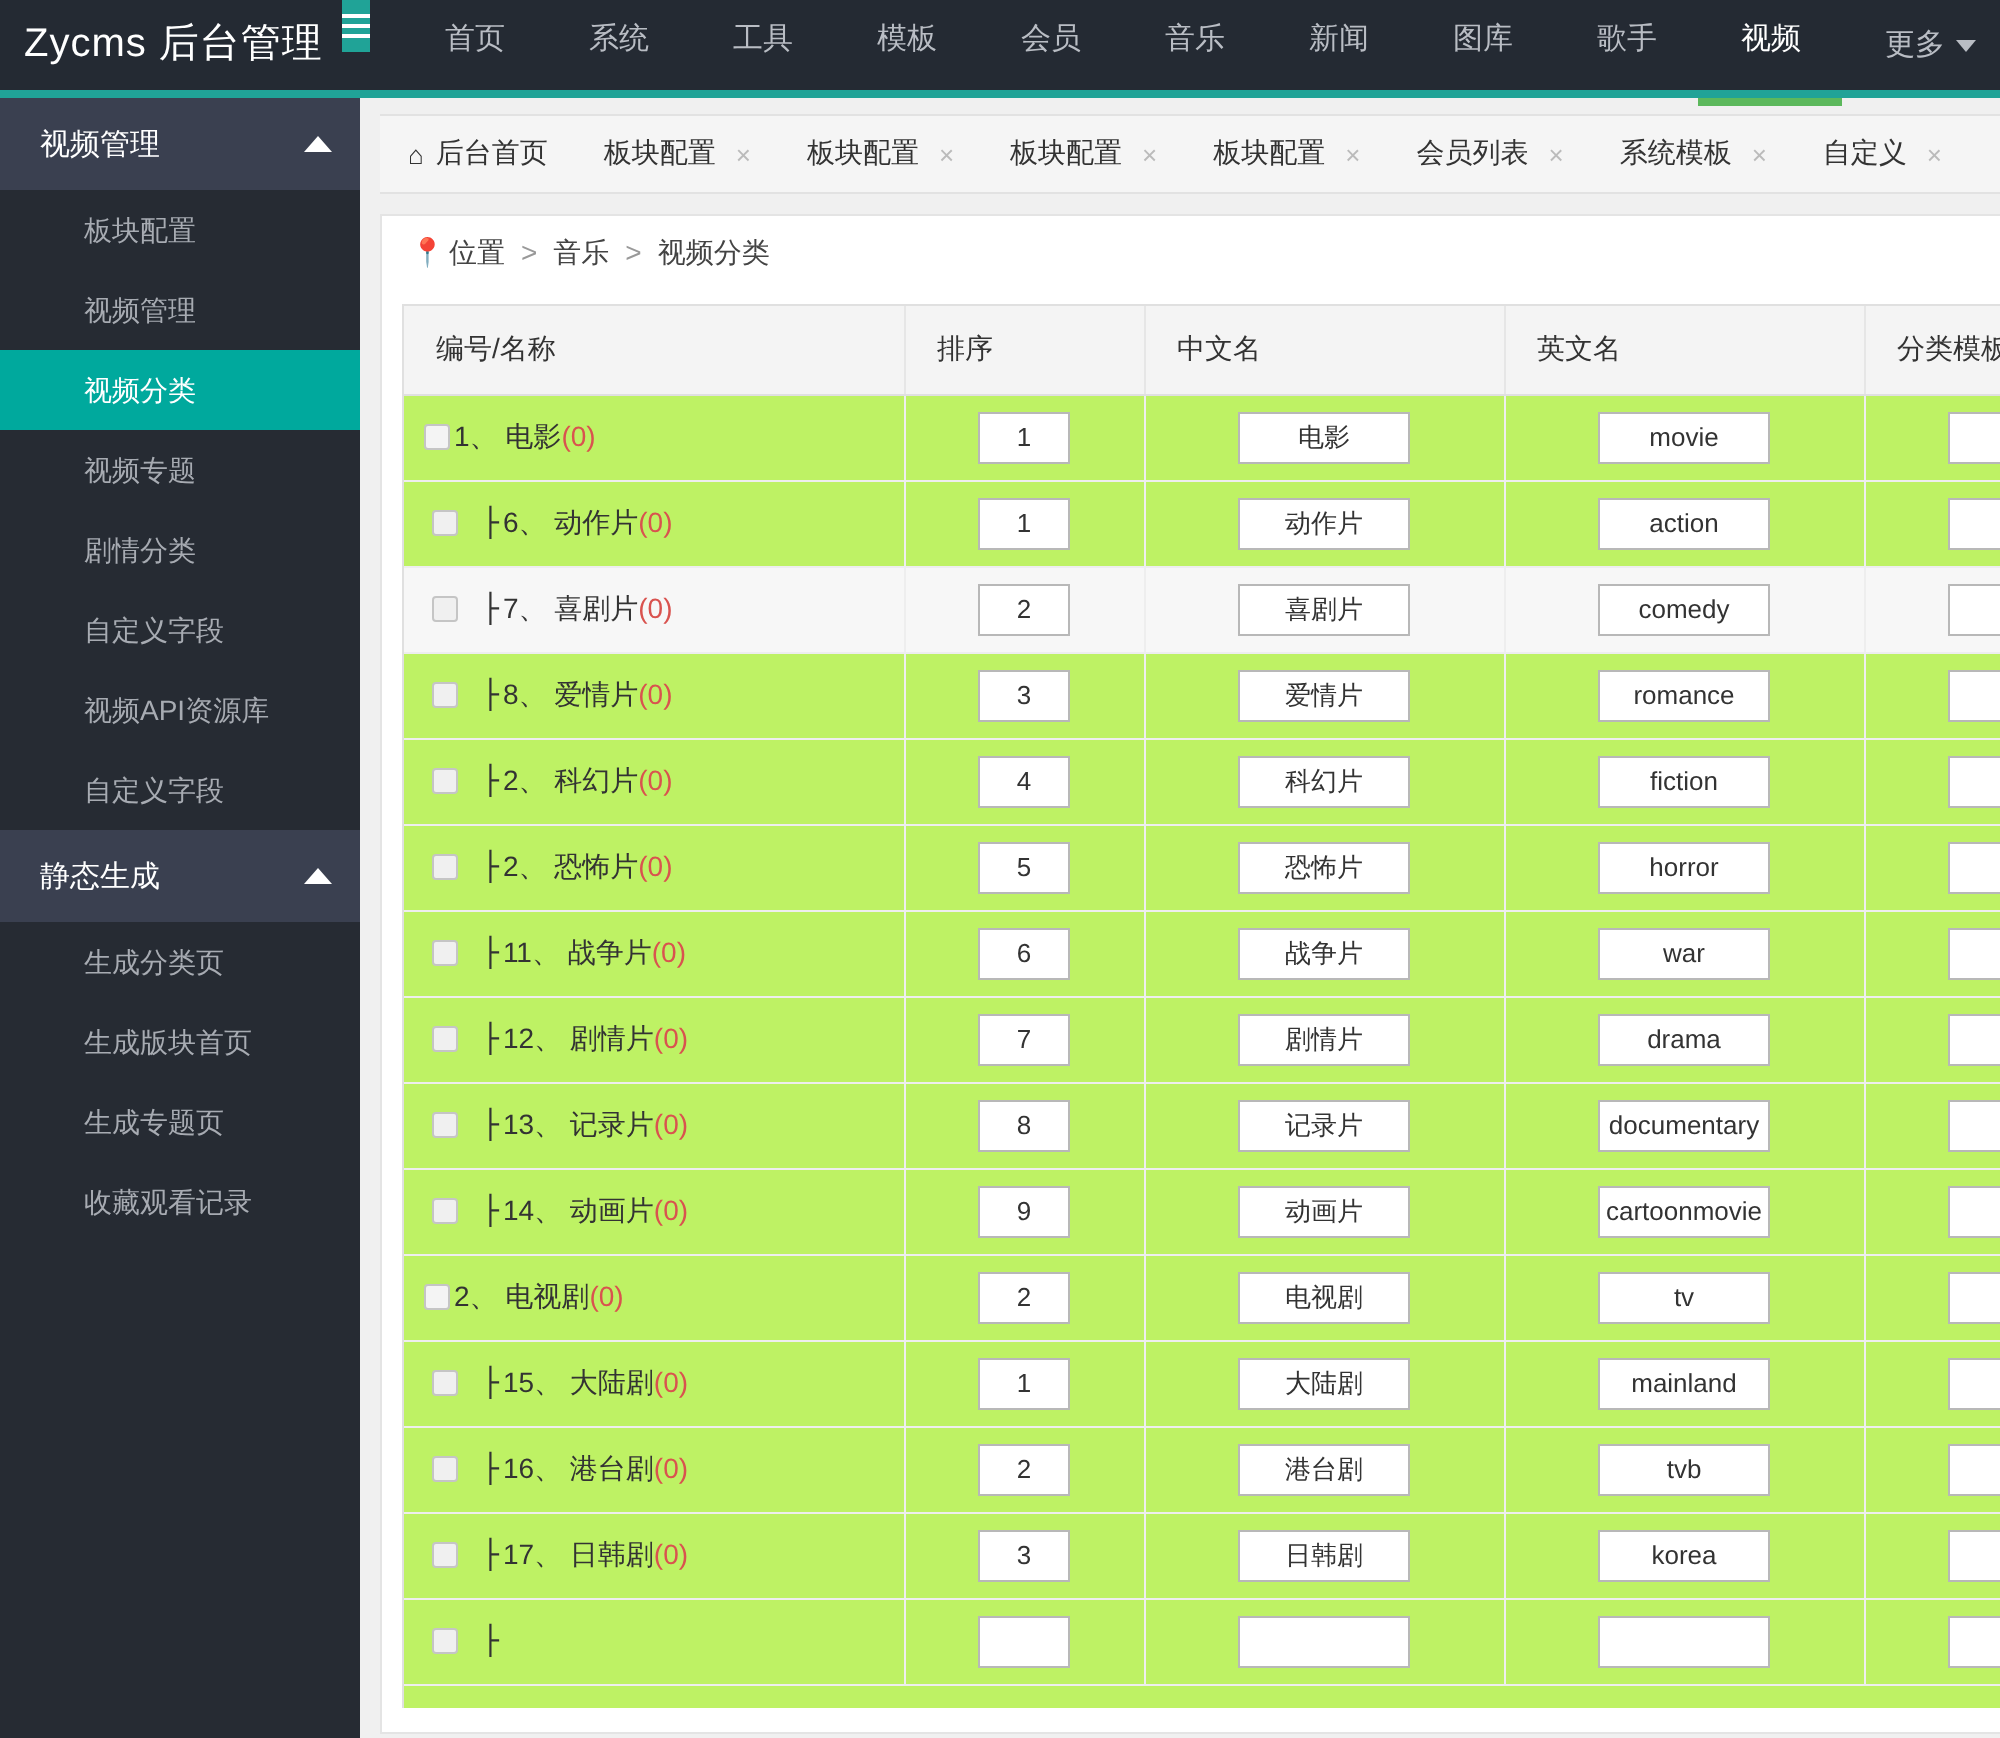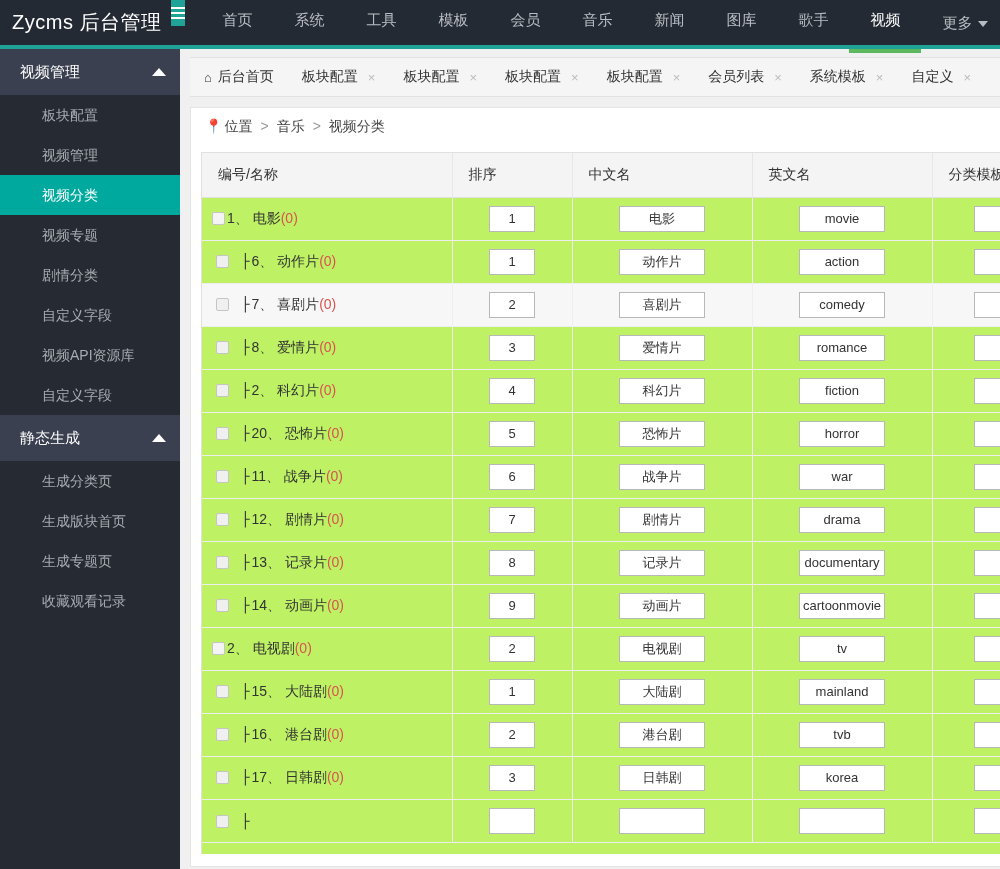--- a/index.html
+++ b/index.html
@@ -403,21 +403,21 @@
               <td class="c-center"><input type="text" class="inp tpl" value="list.html" style=""></td>
             </tr>
             <tr class="">
               <td class="c-name"><input type="checkbox" class="chk child" style=""><span class="tree-mark">├</span><span class="lbl">2、 科幻片</span><span class="cnt">(0)</span></td>
               <td class="c-center"><input type="text" class="inp order" value="4" style=""></td>
               <td class="c-center"><input type="text" class="inp cn" value="科幻片" style=""></td>
               <td class="c-center"><input type="text" class="inp en" value="fiction" style=""></td>
               <td class="c-center"><input type="text" class="inp tpl" value="list.html" style=""></td>
             </tr>
             <tr class="">
-              <td class="c-name"><input type="checkbox" class="chk child" style=""><span class="tree-mark">├</span><span class="lbl">20、 恐怖片</span><span class="cnt">(0)</span></td>
+              <td class="c-name"><input type="checkbox" class="chk child" style=""><span class="tree-mark">├</span><span class="lbl">2、 恐怖片</span><span class="cnt">(0)</span></td>
               <td class="c-center"><input type="text" class="inp order" value="5" style=""></td>
               <td class="c-center"><input type="text" class="inp cn" value="恐怖片" style=""></td>
               <td class="c-center"><input type="text" class="inp en" value="horror" style=""></td>
               <td class="c-center"><input type="text" class="inp tpl" value="list.html" style=""></td>
             </tr>
             <tr class="">
               <td class="c-name"><input type="checkbox" class="chk child" style=""><span class="tree-mark">├</span><span class="lbl">11、 战争片</span><span class="cnt">(0)</span></td>
               <td class="c-center"><input type="text" class="inp order" value="6" style=""></td>
               <td class="c-center"><input type="text" class="inp cn" value="战争片" style=""></td>
               <td class="c-center"><input type="text" class="inp en" value="war" style=""></td>

